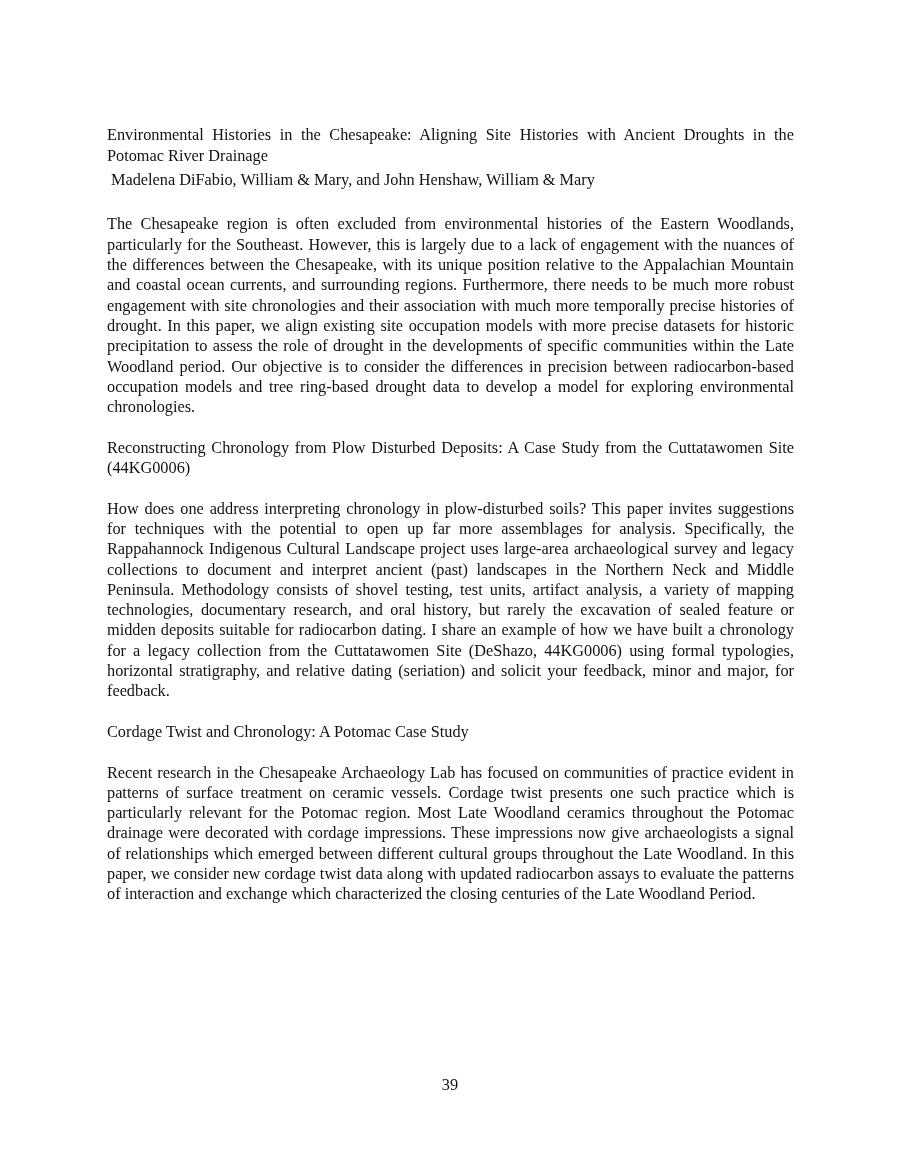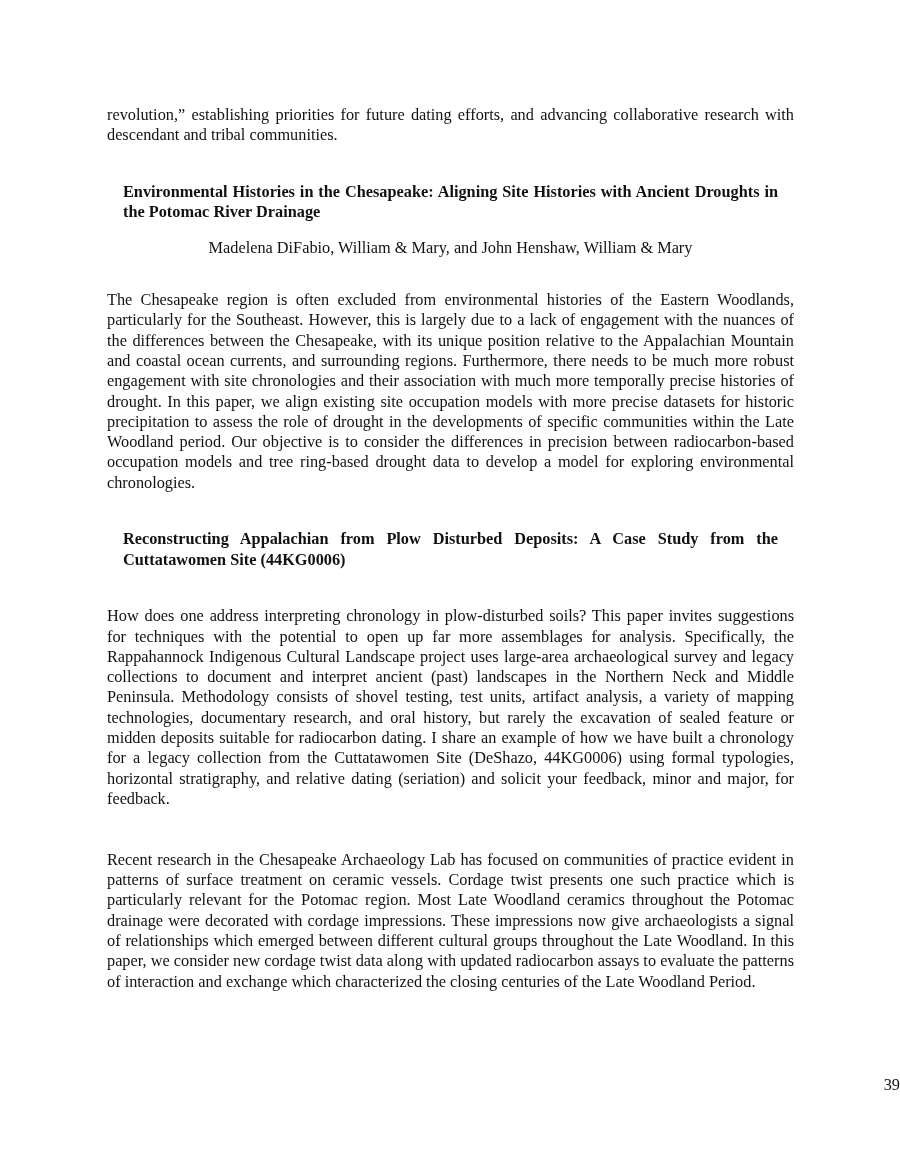--- a/index.html
+++ b/index.html
@@ -25,59 +25,59 @@
     }
     .para {
       margin: 0;
       text-align: justify;
       text-align-last: left;
     }
     .gap {
       height: 20.3px;
     }
     .title {
-      font-weight: bold;
-      margin: 16px;
+      font-weight: normal;
+      margin: 0;
       text-align: justify;
       text-align-last: left;
     }
     .authors {
-      margin: 11px;
-      text-align: center;
+      margin: 4px;
+      text-align: left;
     }
     .page-number {
       position: absolute;
       top: 1075px;
       left: 0;
       width: 900px;
-      text-align: right;
+      text-align: center;
       font-size: 16.3px;
     }
   </style>
 </head>
 <body>
 
 <div class="page">
-  <p class="para">revolution,” establishing priorities for future dating efforts, and advancing collaborative research with descendant and tribal communities.</p>
   <div class="gap"></div>
 
   <section>
     <p class="title">Environmental Histories in the Chesapeake: Aligning Site Histories with Ancient Droughts in the Potomac River Drainage</p>
     <p class="authors">Madelena DiFabio, William &amp; Mary, and John Henshaw, William &amp; Mary</p>
     <div class="gap"></div>
     <p class="para">The Chesapeake region is often excluded from environmental histories of the Eastern Woodlands, particularly for the Southeast. However, this is largely due to a lack of engagement with the nuances of the differences between the Chesapeake, with its unique position relative to the Appalachian Mountain and coastal ocean currents, and surrounding regions. Furthermore, there needs to be much more robust engagement with site chronologies and their association with much more temporally precise histories of drought. In this paper, we align existing site occupation models with more precise datasets for historic precipitation to assess the role of drought in the developments of specific communities within the Late Woodland period. Our objective is to consider the differences in precision between radiocarbon-based occupation models and tree ring-based drought data to develop a model for exploring environmental chronologies.</p>
   </section>
   <div class="gap"></div>
 
   <section>
-    <p class="title">Reconstructing Appalachian from Plow Disturbed Deposits: A Case Study from the Cuttatawomen Site (44KG0006)</p>
+    <p class="title">Reconstructing Chronology from Plow Disturbed Deposits: A Case Study from the Cuttatawomen Site (44KG0006)</p>
     <div class="gap"></div>
     <p class="para">How does one address interpreting chronology in plow-disturbed soils? This paper invites suggestions for techniques with the potential to open up far more assemblages for analysis. Specifically, the Rappahannock Indigenous Cultural Landscape project uses large-area archaeological survey and legacy collections to document and interpret ancient (past) landscapes in the Northern Neck and Middle Peninsula. Methodology consists of shovel testing, test units, artifact analysis, a variety of mapping technologies, documentary research, and oral history, but rarely the excavation of sealed feature or midden deposits suitable for radiocarbon dating. I share an example of how we have built a chronology for a legacy collection from the Cuttatawomen Site (DeShazo, 44KG0006) using formal typologies, horizontal stratigraphy, and relative dating (seriation) and solicit your feedback, minor and major, for feedback.</p>
   </section>
   <div class="gap"></div>
 
   <section>
+    <p class="title">Cordage Twist and Chronology: A Potomac Case Study</p>
     <div class="gap"></div>
     <p class="para">Recent research in the Chesapeake Archaeology Lab has focused on communities of practice evident in patterns of surface treatment on ceramic vessels. Cordage twist presents one such practice which is particularly relevant for the Potomac region. Most Late Woodland ceramics throughout the Potomac drainage were decorated with cordage impressions. These impressions now give archaeologists a signal of relationships which emerged between different cultural groups throughout the Late Woodland. In this paper, we consider new cordage twist data along with updated radiocarbon assays to evaluate the patterns of interaction and exchange which characterized the closing centuries of the Late Woodland Period.</p>
   </section>
 </div>
 
 <div class="page-number">39</div>
 
 </body></html>

